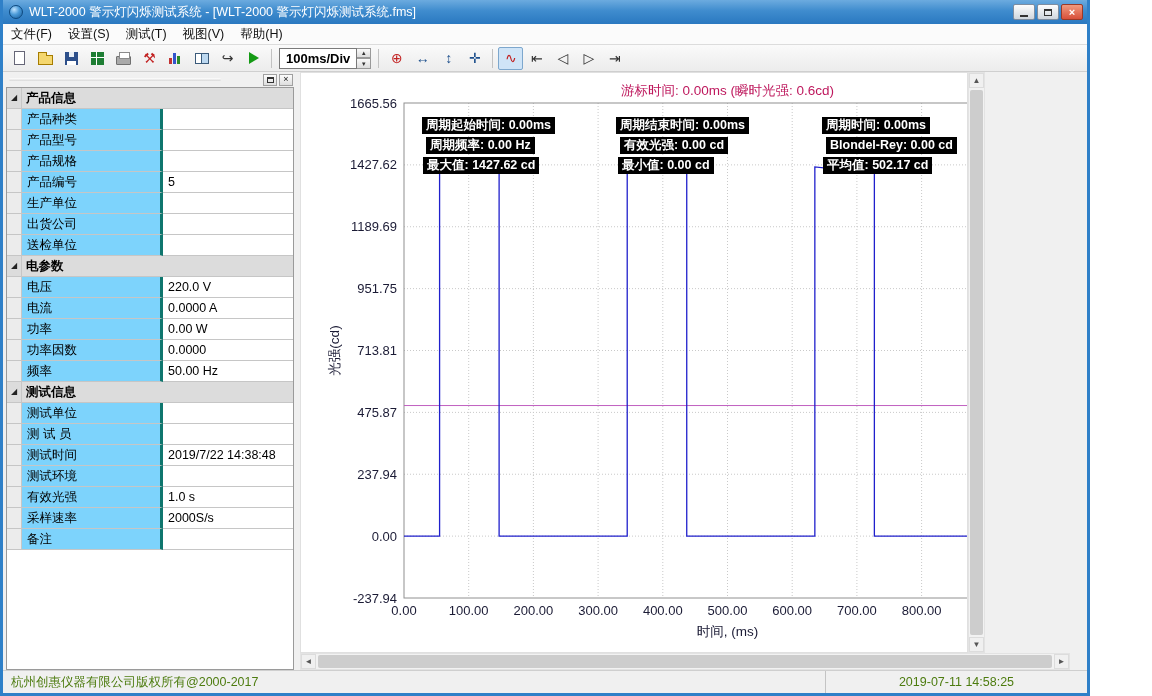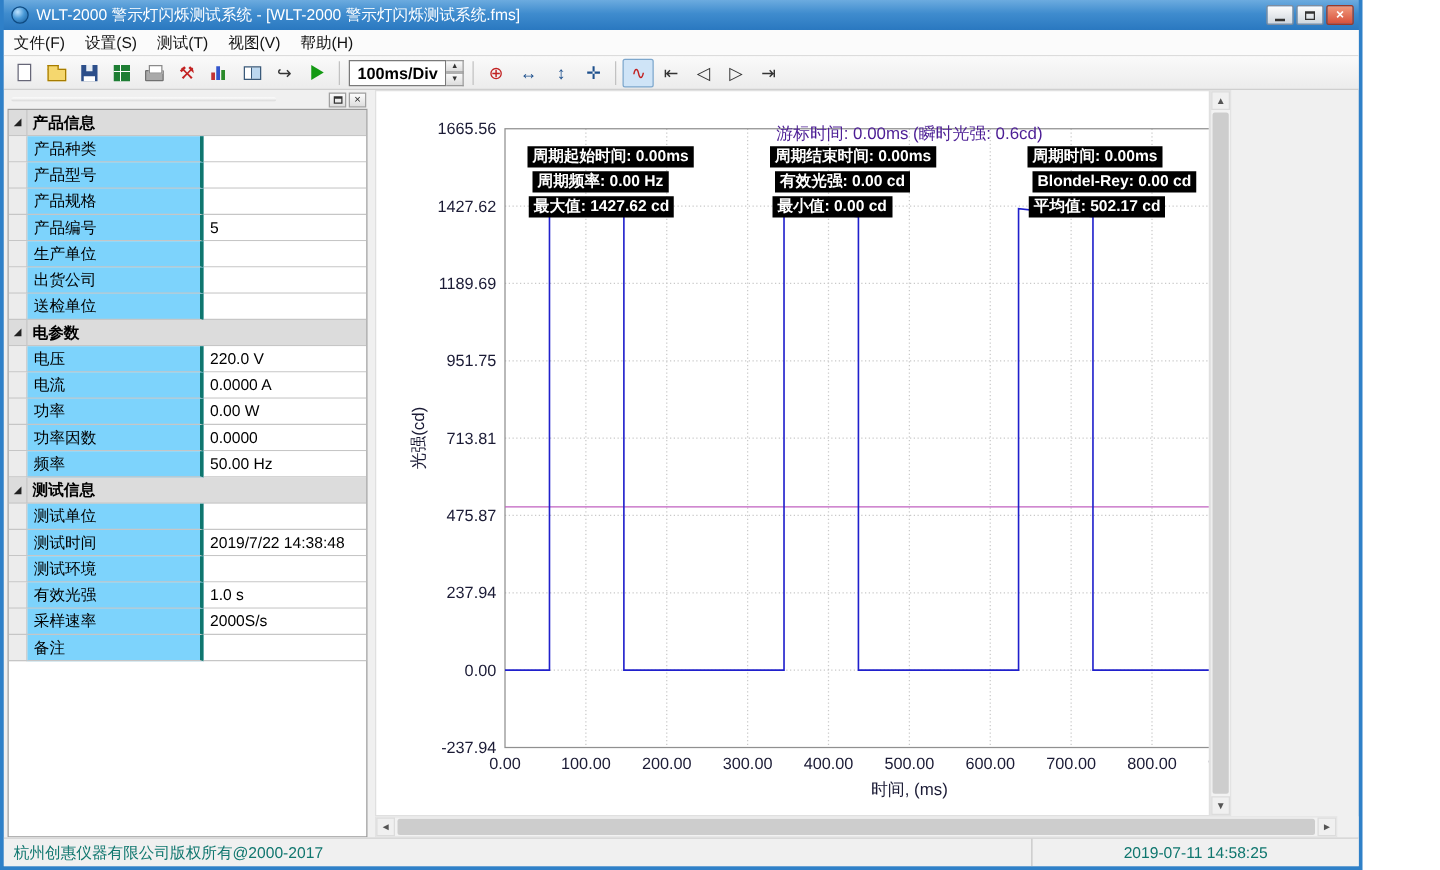--- a/index.html
+++ b/index.html
@@ -85,40 +85,40 @@
   .pg-group .pg-gutter { background:#dcdcdc; }
   .pg-gtitle { border-bottom:1px solid #c6c6c6; padding-left:4px; }
   .pg-label { background:#7dd3fc; border-right:3px solid #0f766e; border-bottom:1px solid #c6c6c6; padding-left:5px; }
   .pg-value { background:#fff; border-bottom:1px solid #c6c6c6; padding-left:5px; }
 
   .right-wrap { flex:1; display:flex; flex-direction:column; margin-left:3px; }
   .right-top { flex:1; display:flex; }
   .chart-panel { position:relative; width:668px; flex:none; background:#fff; border:1px solid #e0e0e0; overflow:hidden; }
   .chart-panel svg { position:absolute; left:0; top:0; }
   .chart-title { position:absolute; left:103px; top:9px; width:647px; text-align:center;
-                 font-size:13.5px; color:#4c1d95;margin-top:16px; }
+                 font-size:13.5px; color:#be185d; }
   .info-box { position:absolute; background:#000; color:#fff; font-size:12.5px; font-weight:600;
               line-height:17px; height:17px; padding:0 4px; white-space:nowrap; }
   .tick { font-size:13px; fill:#1b1b35; font-family:"Liberation Sans","DejaVu Sans",sans-serif; }
   .axis-label { font-size:13.5px; fill:#1b1b35; font-family:"Liberation Sans","DejaVu Sans",sans-serif; }
 
   
   .v-scroll { width:17px; flex:none; display:flex; flex-direction:column; background:#f2f2f2; border:1px solid #e3e3e3; }
   .h-row { height:17px; flex:none; display:flex; }
   .h-scroll { flex:1; display:flex; background:#f2f2f2; border:1px solid #e3e3e3; }
   .sb-btn { width:15px; height:15px; flex:none; background:#f0f0f0; border:1px solid #dcdcdc;
             font-size:8px; color:#555; display:flex; align-items:center; justify-content:center; }
   .sb-track { flex:1; position:relative; }
   .sb-thumb-h { position:absolute; top:1px; bottom:1px; left:2px; right:2px; background:#cdcdcd; border-radius:2px; }
   .sb-thumb-v { position:absolute; left:1px; right:1px; top:2px; bottom:2px; background:#cdcdcd; border-radius:2px; }
   .sb-corner { width:17px; height:17px; background:#f0f0f0; }
 
   
   .statusbar { height:23px; flex:none; background:#f0f0f0; border-top:1px solid #cfcfcf;
-               display:flex; align-items:center; font-size:12.5px; color:#0f766e; }
+               display:flex; align-items:center; font-size:12.5px; color:#4d7c0f; }
   .status-left { flex:1; padding-left:8px; }
   .status-right { width:262px; border-left:1px solid #c4c4c4; text-align:center; align-self:stretch;
                   display:flex; align-items:center; justify-content:center; }
 </style>
 </head>
 <body>
 
 <div class="window">
 
   <div class="titlebar">
@@ -298,20 +298,25 @@
               <div class="pg-label">频率</div>
               <div class="pg-value">50.00 Hz</div>
             </div>
             <div class="pg-row pg-group">
               <div class="pg-gutter">◢</div>
               <div class="pg-gtitle">测试信息</div>
             </div>
             <div class="pg-row">
               <div class="pg-gutter"></div>
               <div class="pg-label">测试单位</div>
+              <div class="pg-value"></div>
+            </div>
+            <div class="pg-row">
+              <div class="pg-gutter"></div>
+              <div class="pg-label">测 试 员</div>
               <div class="pg-value"></div>
             </div>
             <div class="pg-row">
               <div class="pg-gutter"></div>
               <div class="pg-label">测试时间</div>
               <div class="pg-value">2019/7/22 14:38:48</div>
             </div>
             <div class="pg-row">
               <div class="pg-gutter"></div>
               <div class="pg-label">测试环境</div>

